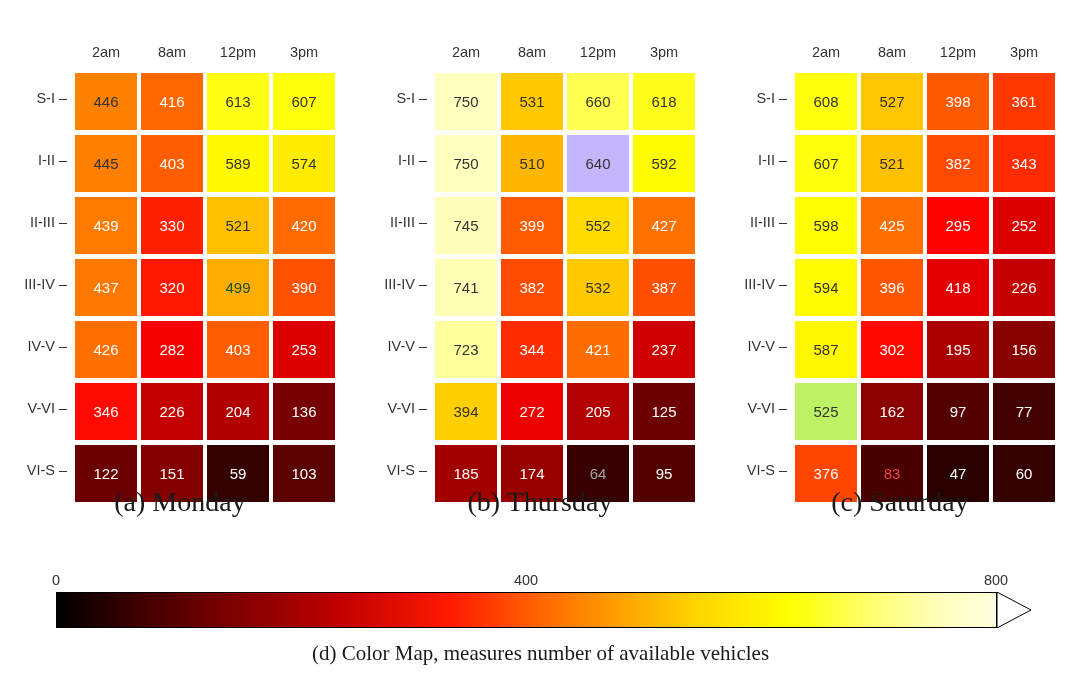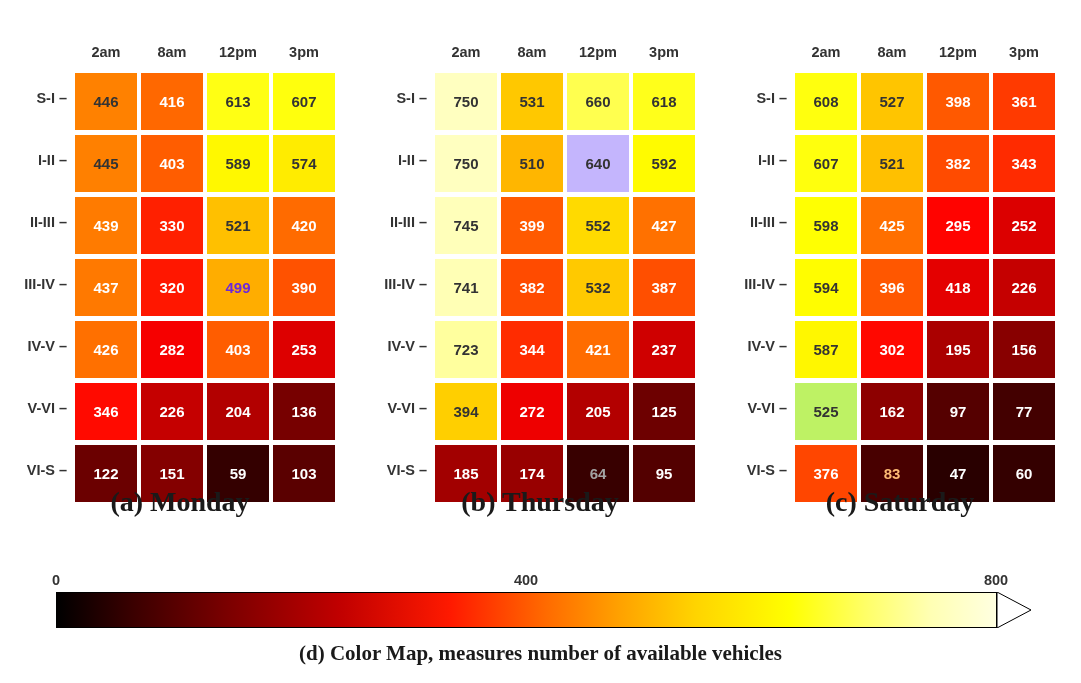--- a/index.html
+++ b/index.html
@@ -12,21 +12,20 @@
     height: 683px;
     font-family: "Liberation Sans", sans-serif;
     color: #333333;
     position: relative;
     overflow: hidden;
   }
   .page {
     position: relative;
     width: 1081px;
     height: 598px;
-    font-weight: bold;
   }
   .panels {
     position: absolute;
     left: 0;
     top: 0;
     width: 1081px;
     height: 520px;
     display: flex;
     flex-direction: row;
   }
@@ -182,21 +181,21 @@
             <div class="row-label" style="left: -78px; top: 18px;"><span>II-III</span><span class="tick">–</span></div>
             <div class="cell" style="background: rgb(255, 123, 0); color: rgb(255, 255, 255);">439</div>
             <div class="cell" style="background: rgb(255, 32, 0); color: rgb(255, 255, 255);">330</div>
             <div class="cell" style="background: rgb(255, 192, 0); color: rgb(51, 51, 51);">521</div>
             <div class="cell" style="background: rgb(255, 107, 0); color: rgb(255, 255, 255);">420</div>
           </div>
           <div class="heat-row" style="position: relative;">
             <div class="row-label" style="left: -78px; top: 18px;"><span>III-IV</span><span class="tick">–</span></div>
             <div class="cell" style="background: rgb(255, 121, 0); color: rgb(255, 255, 255);">437</div>
             <div class="cell" style="background: rgb(255, 23, 0); color: rgb(255, 255, 255);">320</div>
-            <div class="cell" style="background: rgb(255, 173, 0); color: #6d28d9;">499</div>
+            <div class="cell" style="background: rgb(255, 173, 0); color: #14532d;">499</div>
             <div class="cell" style="background: rgb(255, 82, 0); color: rgb(255, 255, 255);">390</div>
           </div>
           <div class="heat-row" style="position: relative;">
             <div class="row-label" style="left: -78px; top: 18px;"><span>IV-V</span><span class="tick">–</span></div>
             <div class="cell" style="background: rgb(255, 112, 0); color: rgb(255, 255, 255);">426</div>
             <div class="cell" style="background: rgb(246, 0, 0); color: rgb(255, 255, 255);">282</div>
             <div class="cell" style="background: rgb(255, 93, 0); color: rgb(255, 255, 255);">403</div>
             <div class="cell" style="background: rgb(221, 0, 0); color: rgb(255, 255, 255);">253</div>
           </div>
           <div class="heat-row" style="position: relative;">
@@ -322,21 +321,21 @@
           <div class="heat-row" style="position: relative;">
             <div class="row-label" style="left: -78px; top: 18px;"><span>V-VI</span><span class="tick">–</span></div>
             <div class="cell" style="background: #bef264; color: rgb(51, 51, 51);">525</div>
             <div class="cell" style="background: rgb(141, 0, 0); color: rgb(255, 255, 255);">162</div>
             <div class="cell" style="background: rgb(85, 0, 0); color: rgb(255, 255, 255);">97</div>
             <div class="cell" style="background: rgb(67, 0, 0); color: rgb(255, 255, 255);">77</div>
           </div>
           <div class="heat-row" style="position: relative;">
             <div class="row-label" style="left: -78px; top: 18px;"><span>VI-S</span><span class="tick">–</span></div>
             <div class="cell" style="background: rgb(255, 70, 0); color: rgb(255, 255, 255);">376</div>
-            <div class="cell" style="background: rgb(72, 0, 0); color: #fdba74; text-align: center;">83</div>
+            <div class="cell" style="background: rgb(72, 0, 0); color: #ef4444; text-align: center;">83</div>
             <div class="cell" style="background: rgb(41, 0, 0); color: rgb(255, 255, 255);">47</div>
             <div class="cell" style="background: rgb(52, 0, 0); color: rgb(255, 255, 255);">60</div>
           </div>
         </div>
         <div class="panel-caption">(c) Saturday</div>
       </div>
     </div>
 
   <div class="colorbar-wrap">
     <div class="cb-ticks" id="cb-ticks">

